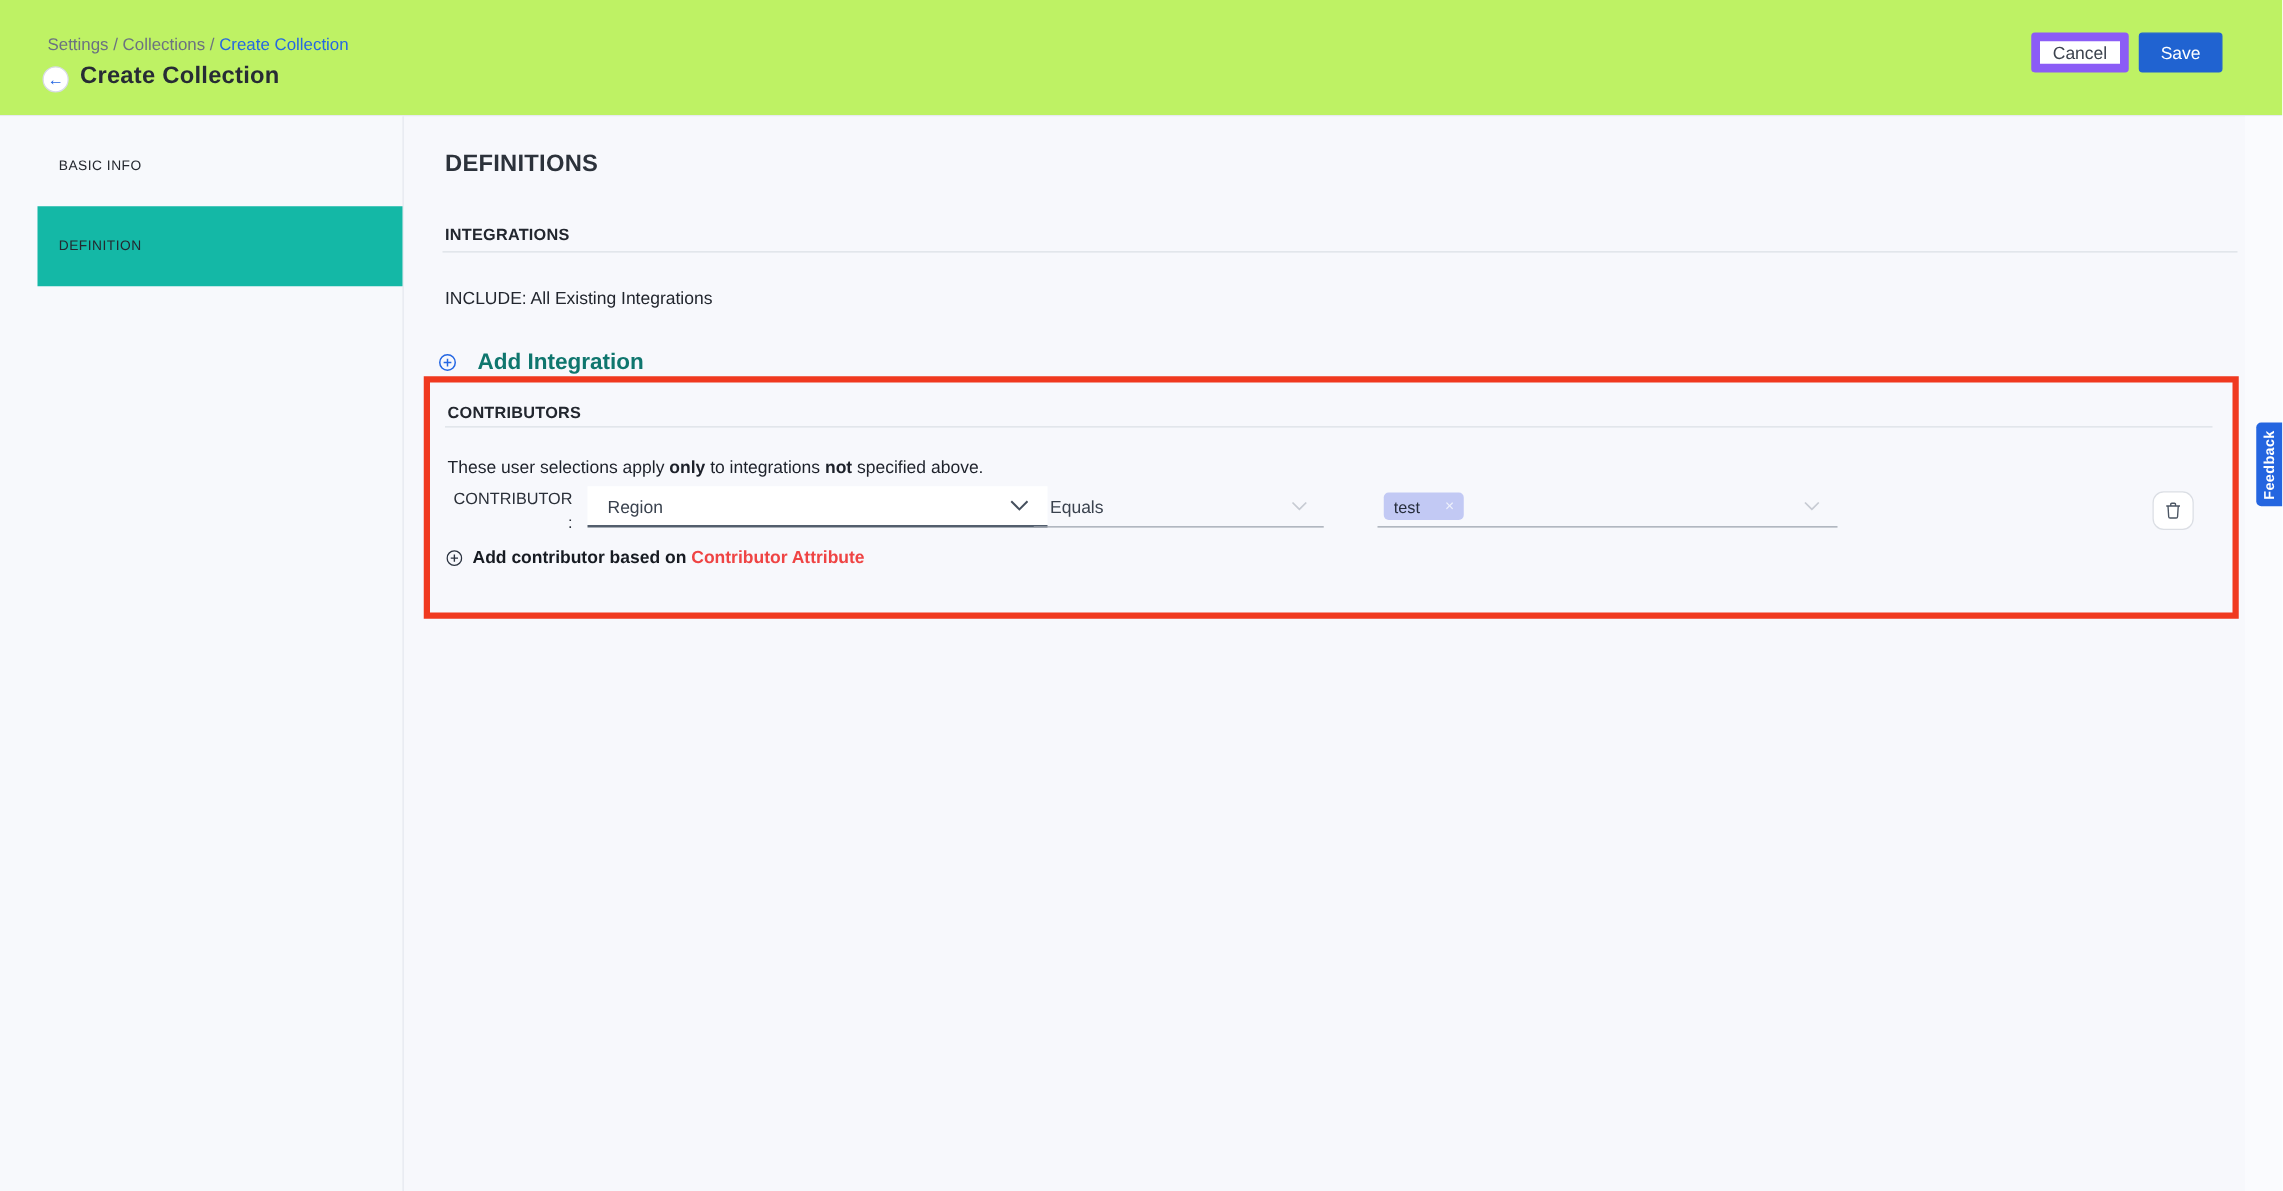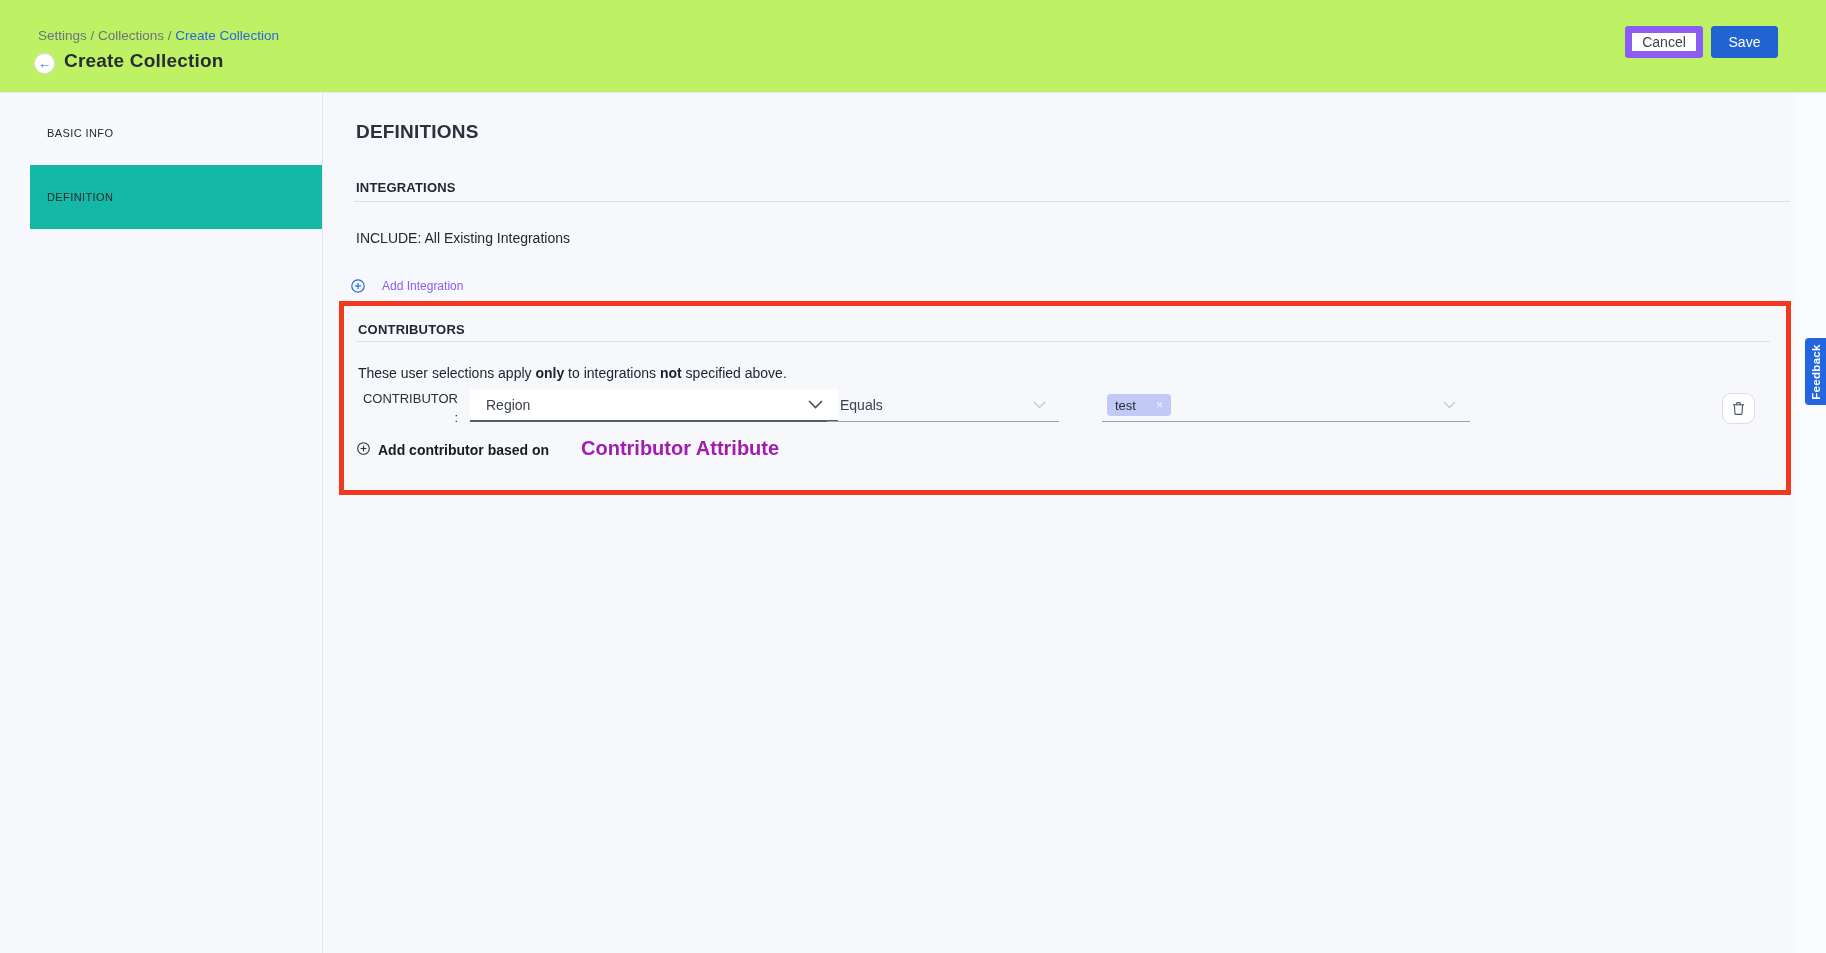--- a/index.html
+++ b/index.html
@@ -40,21 +40,21 @@
 
   .m-heading{ position:absolute; left:33px; top:28px; font-size:19px; font-weight:700; color:#2c323b; letter-spacing:.2px; }
 
   .sec-title{ font-size:13px; font-weight:700; color:#22262e; letter-spacing:.2px; }
   .integrations-title{ position:absolute; left:33px; top:87px; }
   .integrations-divider{ position:absolute; left:31px; top:108px; width:1436px; height:1px; background:#dcdfe5; }
   .include-line{ position:absolute; left:33px; top:137px; font-size:14px; color:#22262e; }
 
   .add-row{ position:absolute; display:flex; align-items:center; cursor:pointer; }
   .add-integration{ left:28px; top:186px; gap:17px; }
-  .add-integration .link-label{ font-size:12px; font-weight:400; color:#8b5cf6; }
+  .add-integration .link-label{ font-size:18px; font-weight:700; color:#0f766e; }
 
   
   .annotation-box{
     position:absolute; left:16px; top:208px; width:1452px; height:194px;
     border:5px solid #f0391f; pointer-events:none; z-index:40;
   }
 
   .contributors-title{ position:absolute; left:35px; top:229px; }
   .contributors-divider{ position:absolute; left:33px; top:248px; width:1414px; height:1px; background:#dcdfe5; }
   .note-line{ position:absolute; left:35px; top:272px; font-size:14px; color:#1d212a; }
@@ -80,21 +80,21 @@
   .tag .tag-x{ font-size:12.5px; color:#eef1fb; cursor:pointer; line-height:1; }
 
   .trash-btn{
     position:absolute; left:1399px; top:300px; width:33px; height:31px;
     background:#ffffff; border:1px solid #dbdee4; border-radius:9px;
     display:flex; align-items:center; justify-content:center; cursor:pointer;
   }
 
   .add-contributor{ left:34px; top:344px; gap:8px; }
   .add-contributor .plain-part{ font-size:14px; font-weight:700; color:#171b22; white-space:pre; }
-  .add-contributor .link-part{ font-size:20px; font-weight:700; color:#a21caf; white-space:pre;margin-left:28px; }
+  .add-contributor .link-part{ font-size:14px; font-weight:700; color:#ef4444; white-space:pre; }
 
   
   .feedback-tab{
     position:absolute; right:0; top:338px; width:21px; height:67px;
     background:#2465e0; border-radius:4px 0 0 4px; cursor:pointer; z-index:50;
   }
   .feedback-tab span{
     position:absolute; left:50%; top:50%;
     transform:translate(-50%,-50%) rotate(-90deg);
     color:#ffffff; font-size:11.5px; font-weight:700; white-space:nowrap; letter-spacing:.3px;

